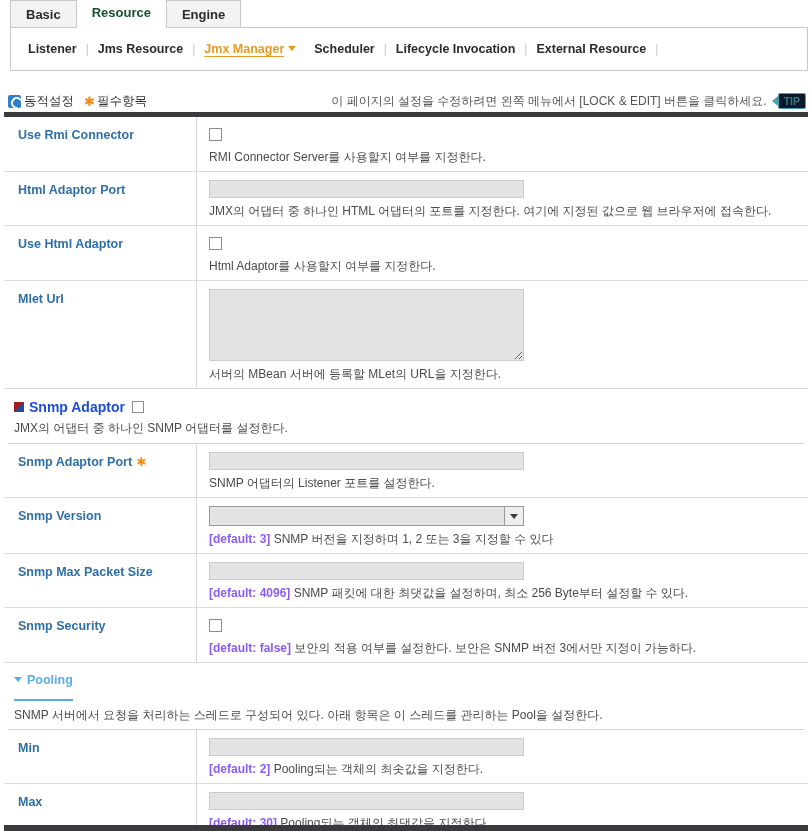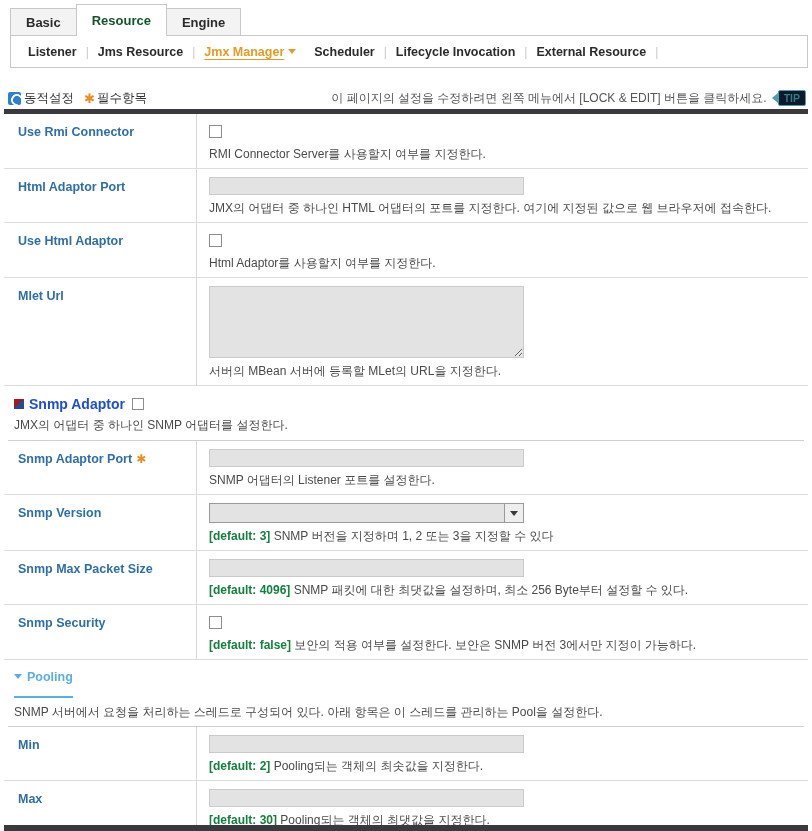--- a/index.html
+++ b/index.html
@@ -9,21 +9,21 @@
     background: #ffffff;
     font-family: "Liberation Sans", sans-serif;
     font-size: 12px;
     color: #333333;
     overflow: hidden;
   }
 
   
   .tabbar {
     position: relative;
-    height: 36px;
+    height: 28px;
     padding-left: 10px;
     display: flex;
     align-items: flex-end;
   }
   .tab {
     height: 28px;
     padding: 0 15px;
     display: flex;
     align-items: center;
     justify-content: center;
@@ -41,21 +41,21 @@
     background: #ffffff;
     color: #14532d;
     height: 32px;
     border-color: #c8c8c8;
     z-index: 3;
   }
 
   
   .subnav {
     margin: 0 4px 0 10px;
-    height: 33px;
+    height: 44px;
     border: 1px solid #c8c8c8;
     background: #ffffff;
     display: flex;
     align-items: center;
     padding-left: 8px;
     position: relative;
     top: -1px;
     z-index: 2;
   }
   .subnav-item {
@@ -220,21 +220,21 @@
     border-left: 4px solid transparent;
     border-right: 4px solid transparent;
     border-top: 5px solid #3a3a3a;
   }
   .desc {
     margin-top: 5px;
     font-size: 12px;
     color: #4a4a4a;
     line-height: 16px;
   }
-  .desc .def { font-weight: bold; color: #15803d; }
+  .desc .def { font-weight: bold; color: #8b5cf6; }
   .unit {
     color: #e59b24;
     font-size: 12px;
     margin-left: 8px;
     vertical-align: top;
   }
   .inline-unit { display: flex; align-items: flex-start; }
 
   
   .sect {

